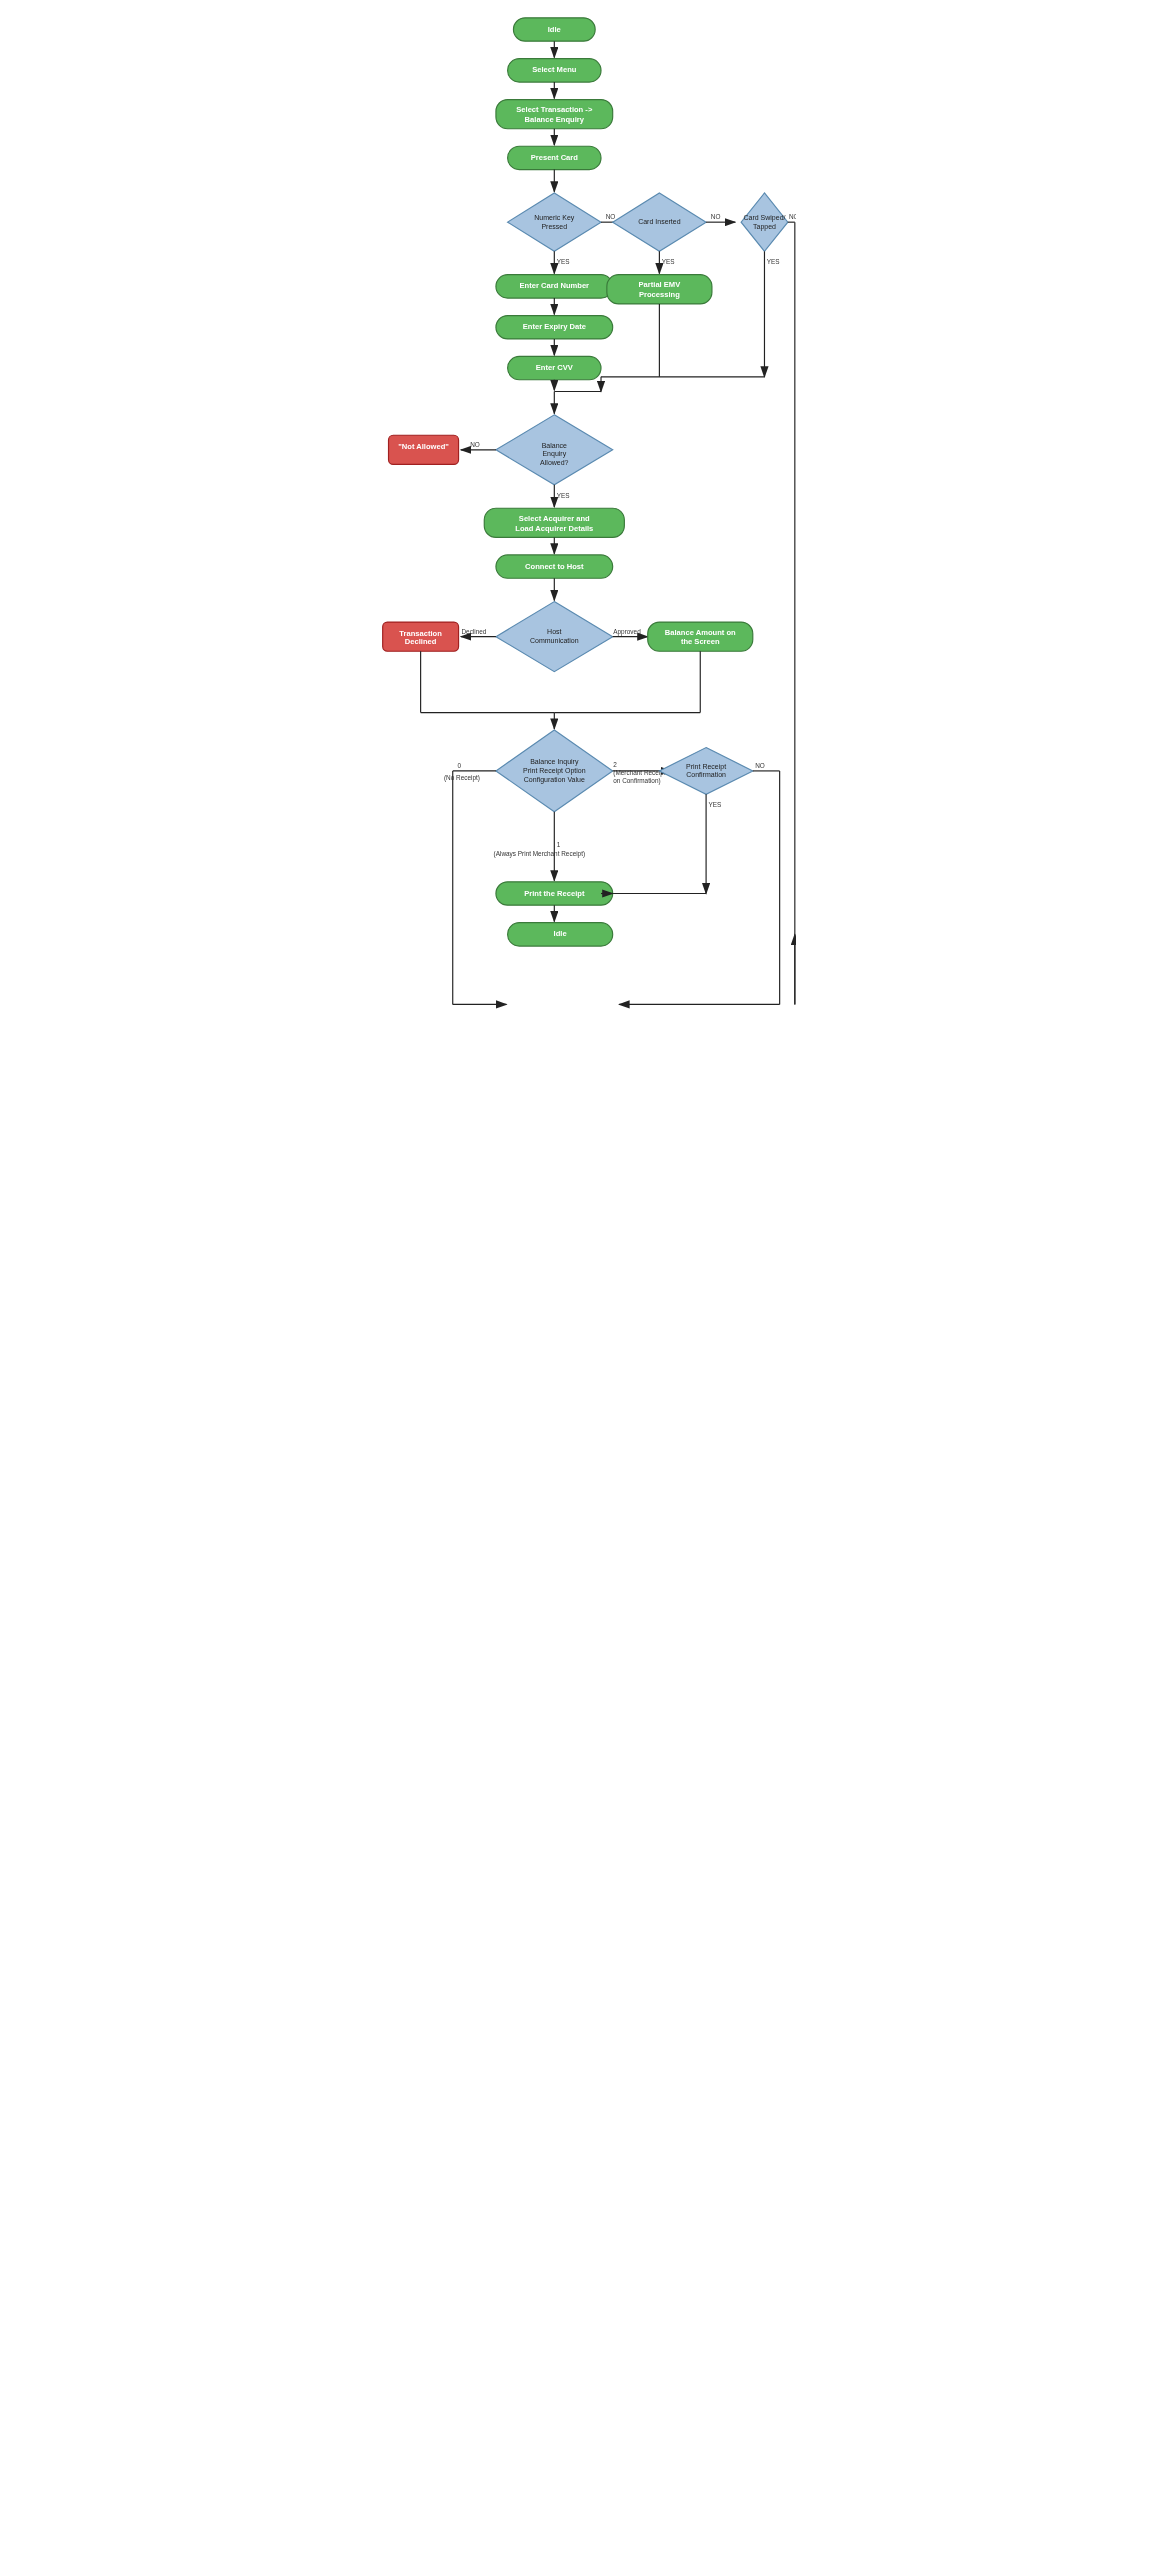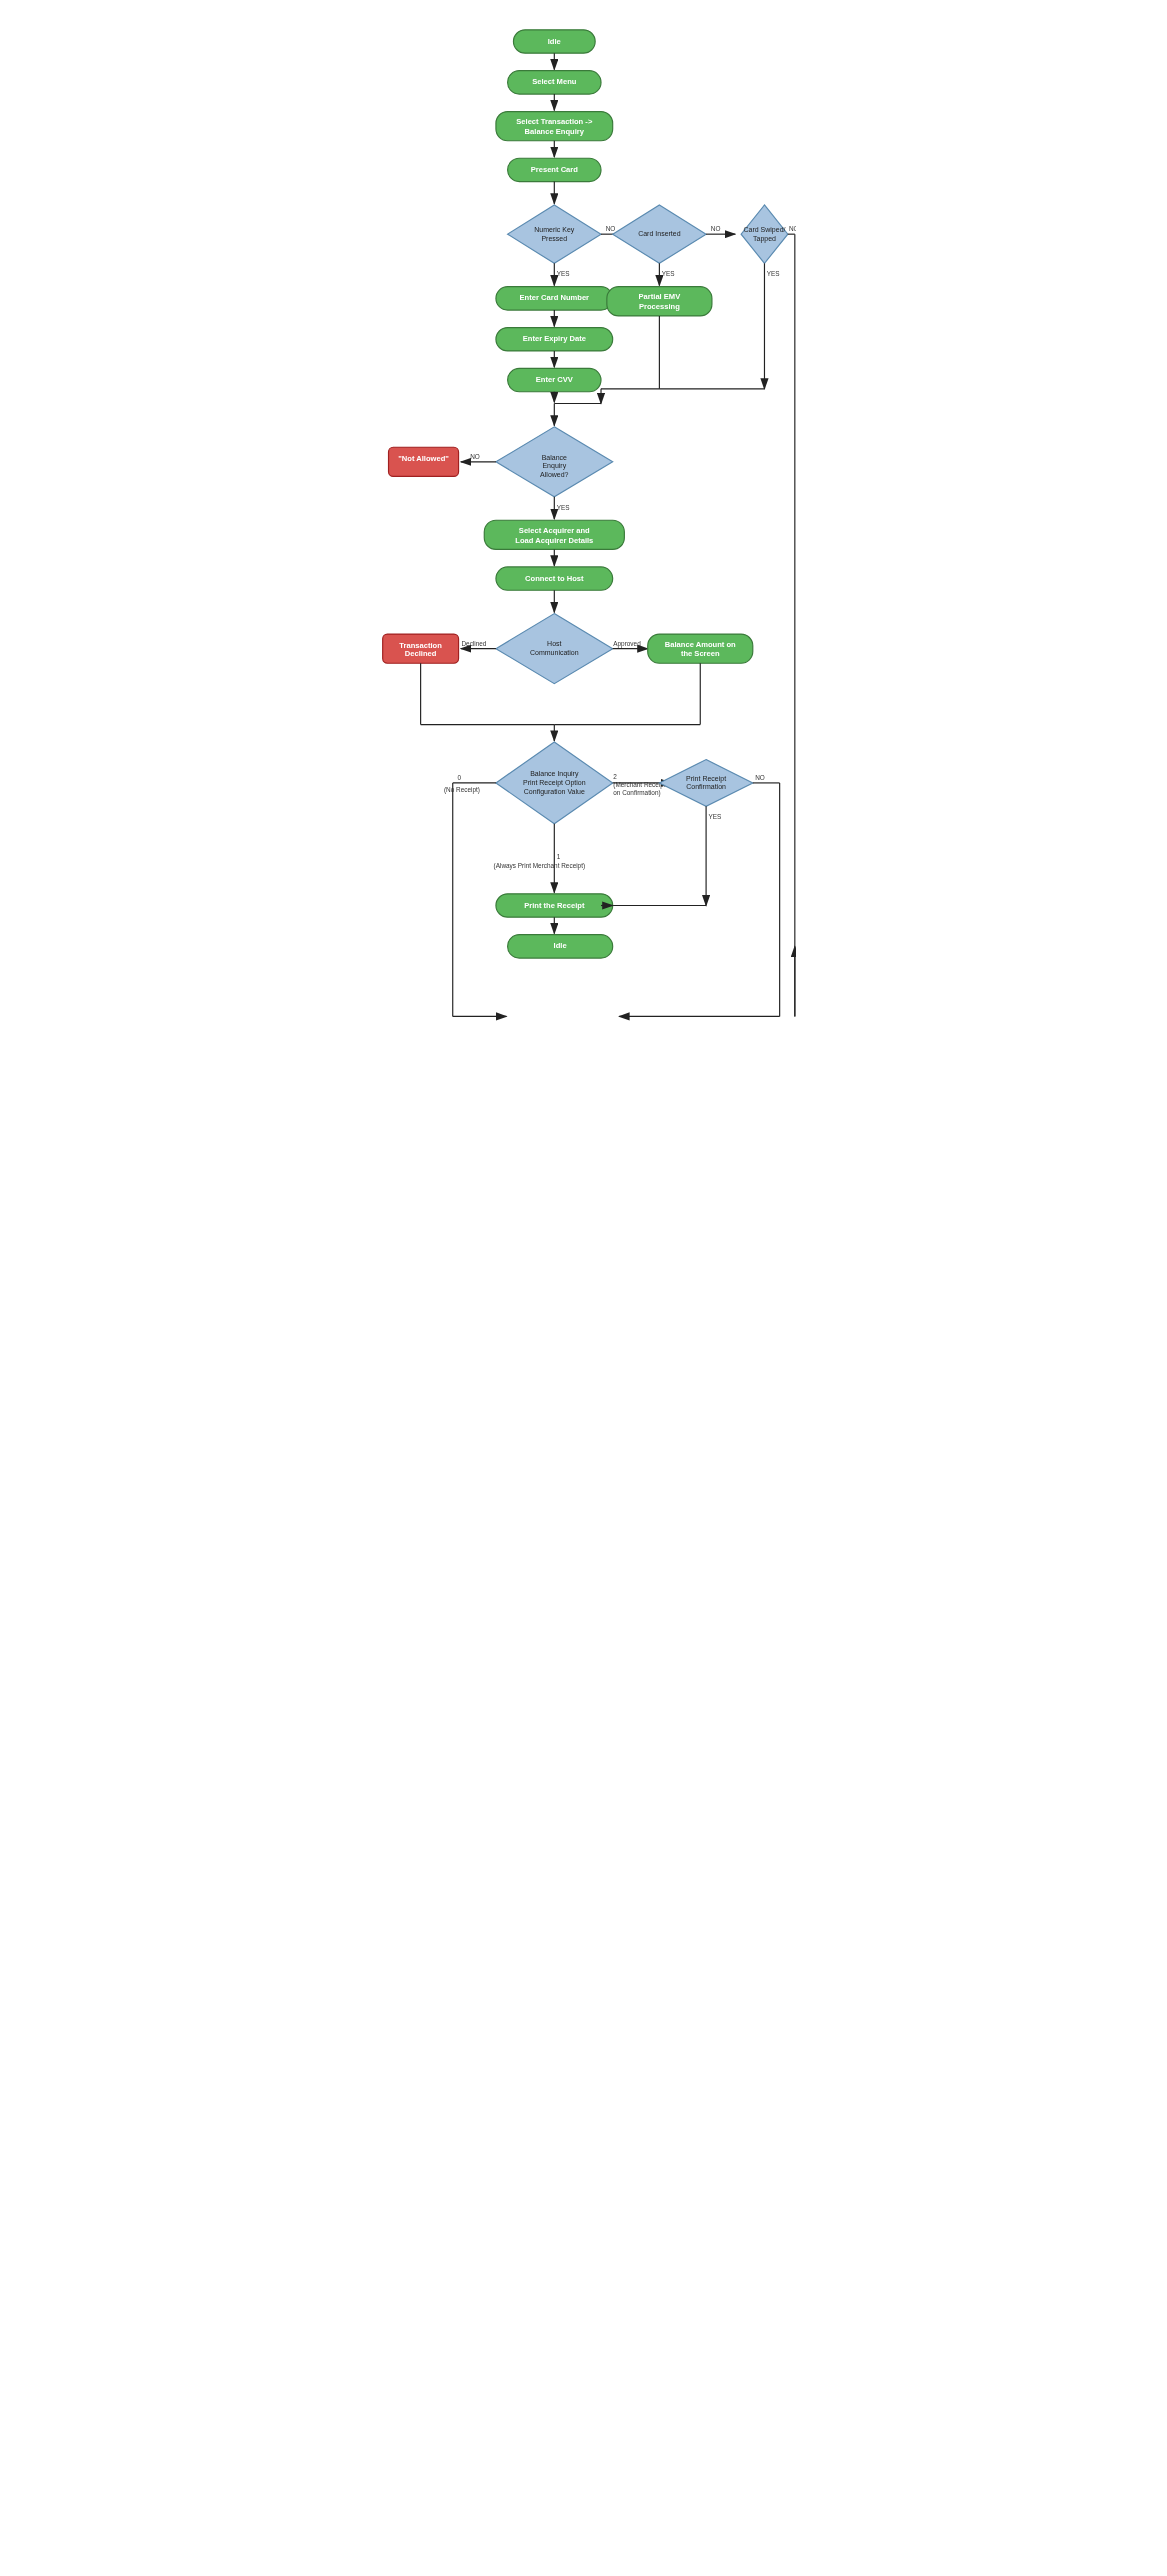--- a/index.html
+++ b/index.html
@@ -3,21 +3,21 @@
   <meta charset="utf-8">
   <style>
     * { box-sizing: border-box; margin: 0; padding: 0; }
     body {
       background: #fff;
       font-family: Arial, sans-serif;
       font-size: 7.8px;
     }
     .diagram-container {
       width: 437px;
-      margin: 12px auto;
+      margin: 0 auto;
       position: relative;
       padding: 12px 6px 24px 6px;
       text-align: right;
     }
     svg {
       width: 100%;
       height: auto;
       display: block;
     }
     

